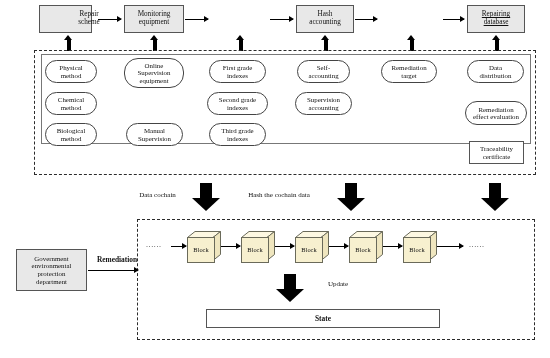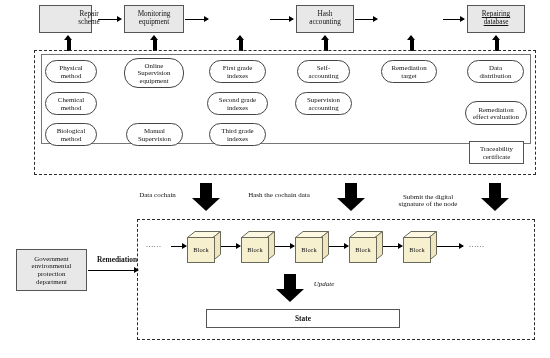--- a/index.html
+++ b/index.html
@@ -210,24 +210,20 @@
     <span style="white-space:pre-line">Traceability
 certificate</span>
   </div>
 
   <div class="abs lbl" style="left:120px;top:192px;width:75px;">
     <span>Data cochain</span>
   </div>
   <div class="abs lbl" style="left:230px;top:192px;width:98px;">
     <span>Hash the cochain data</span>
   </div>
-  <div class="abs lbl" style="left:378px;top:186px;width:100px;white-space:pre-line;">
-    <span style="white-space:pre-line">Submit the digital
-signature of the node</span>
-  </div>
 
   <div class="abs fatdown" style="left:192px;top:183px;height:28px;">
     <div class="shaft"></div>
       <div class="head"></div>
   </div>
   <div class="abs fatdown" style="left:337px;top:183px;height:28px;">
     <div class="shaft"></div>
       <div class="head"></div>
   </div>
   <div class="abs fatdown" style="left:481px;top:183px;height:28px;">
@@ -309,21 +305,21 @@
   <div class="abs harrow" style="left:437px;top:246px;width:26px;"></div>
 
   <div class="abs dots" style="left:469px;top:240px;">
     <span>......</span>
   </div>
 
   <div class="abs fatdown" style="left:276px;top:274px;height:28px;">
     <div class="shaft"></div>
       <div class="head"></div>
   </div>
-  <div class="abs lbl" style="left:298px;top:281px;width:52px;font-style:italic;">
+  <div class="abs lbl" style="left:312px;top:281px;width:52px;">
     <span>Update</span>
   </div>
 
-  <div class="abs statebar" style="left:206px;top:309px;width:194px;height:19px;">
+  <div class="abs statebar" style="left:206px;top:309px;width:234px;height:19px;">
     <span>State</span>
   </div>
 
 </div>
 
 </body></html>

